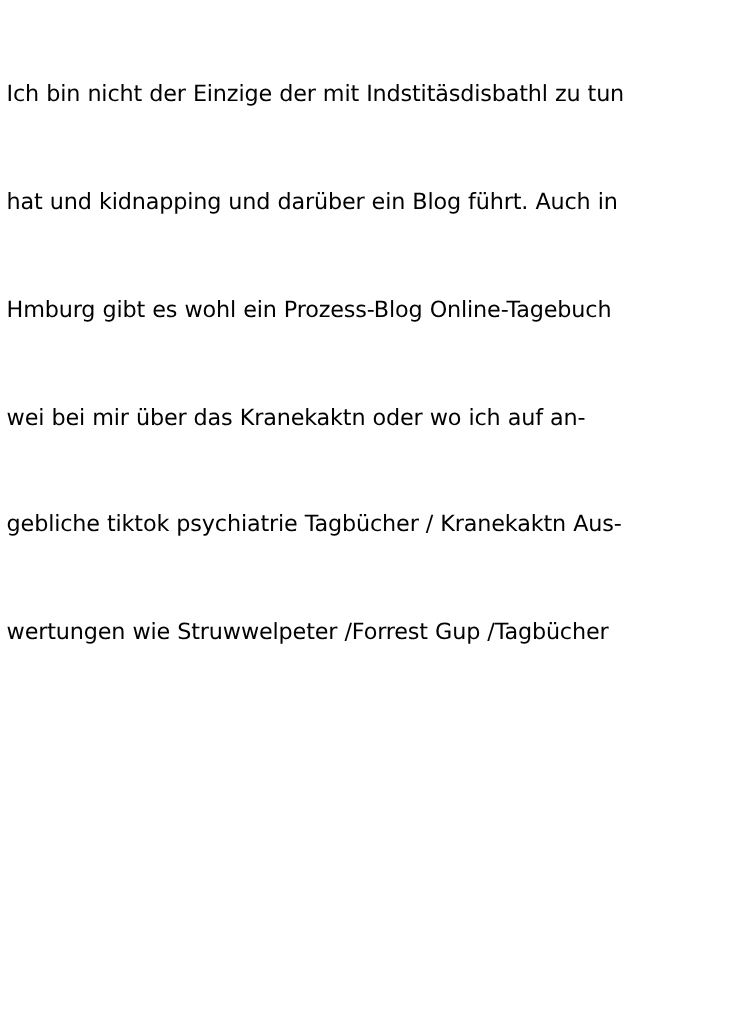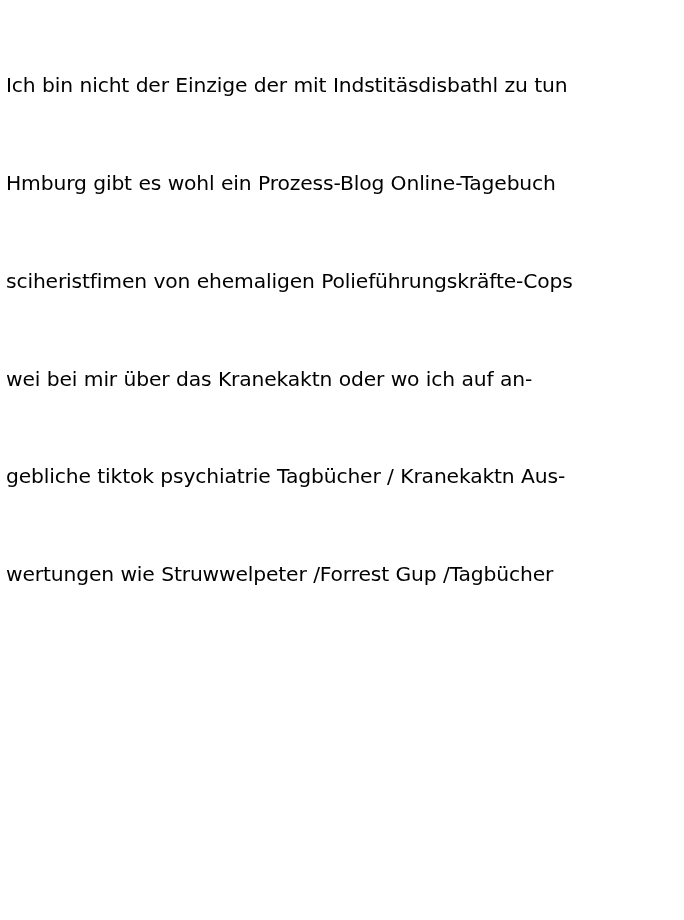--- a/index.html
+++ b/index.html
@@ -34,22 +34,22 @@
     display: block;
     white-space: pre;
   }
 </style>
 </head>
 <body>
 
 <div id="doc">
   <div class="para">
     <span class="line">Ich bin nicht der Einzige der mit Indstitäsdisbathl zu tun</span>
+    <span class="line">hat und kidnapping und darüber ein Blog führt. Auch in</span>
     <span class="line">Hmburg gibt es wohl ein Prozess-Blog Online-Tagebuch</span>
-    <span class="line">sciheristfimen von ehemaligen Polieführungskräfte-Cops</span>
     <span class="line">wei bei mir über das Kranekaktn oder wo ich auf an-</span>
     <span class="line">gebliche tiktok psychiatrie Tagbücher / Kranekaktn Aus-</span>
     <span class="line">wertungen wie Struwwelpeter /Forrest Gup /Tagbücher</span>
     
     
     
     
     
     
     

